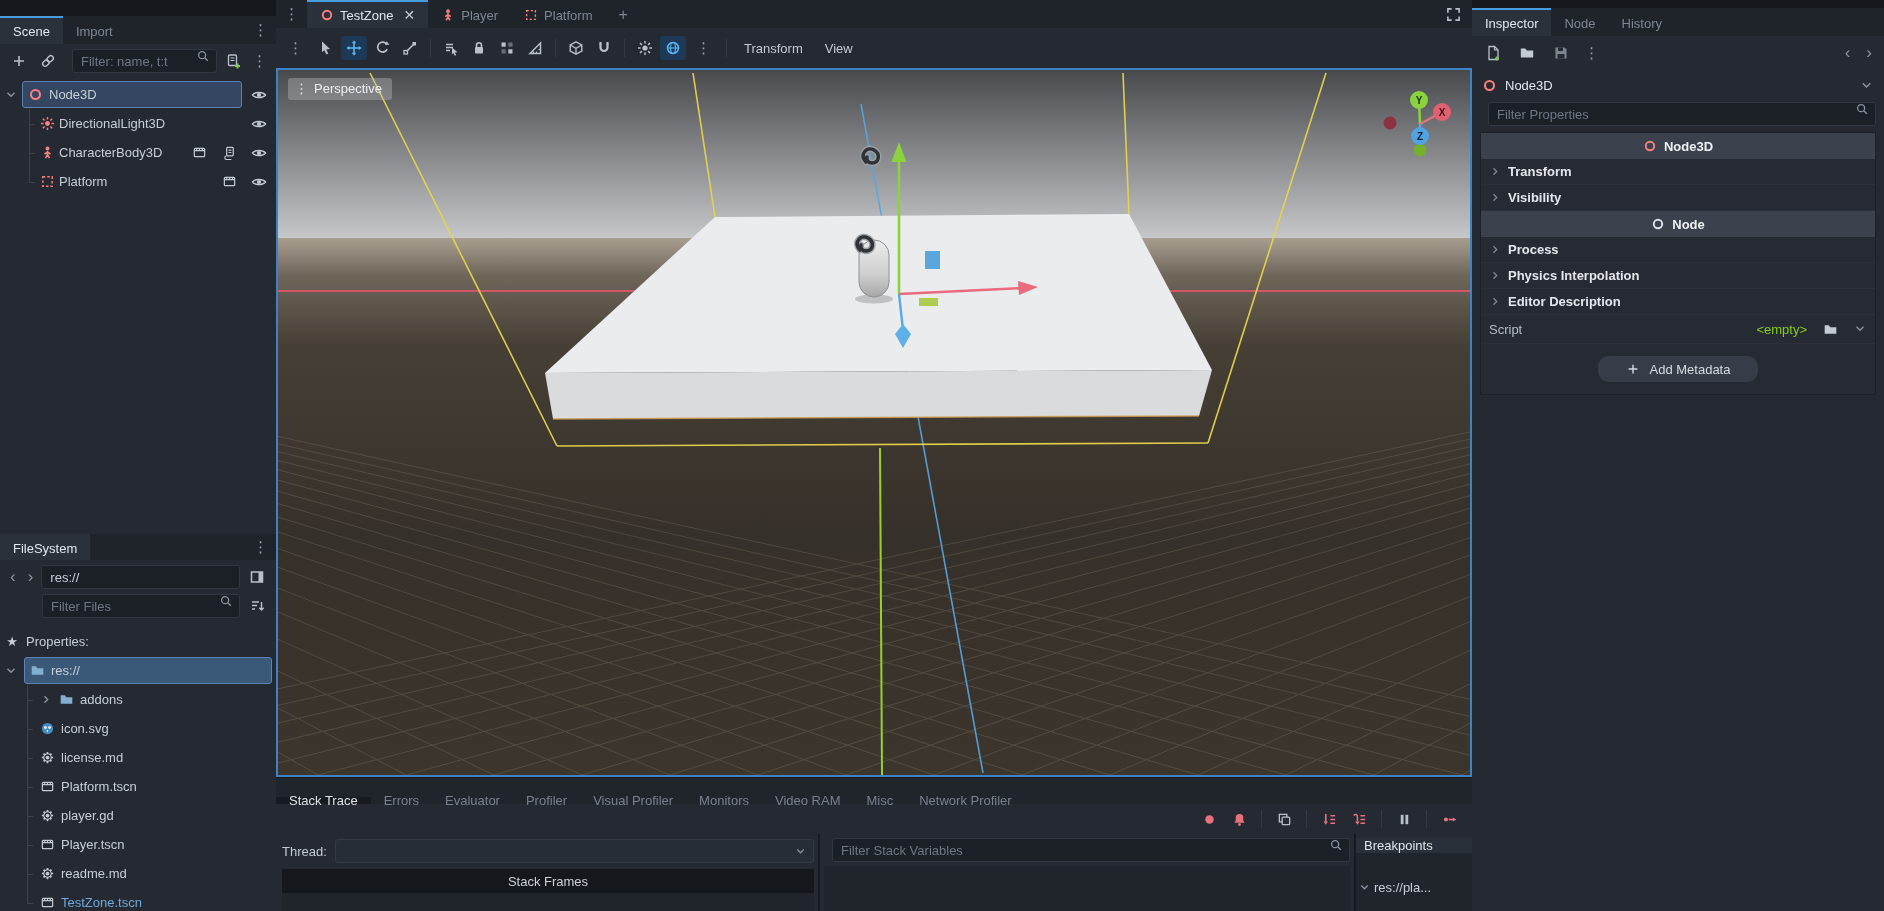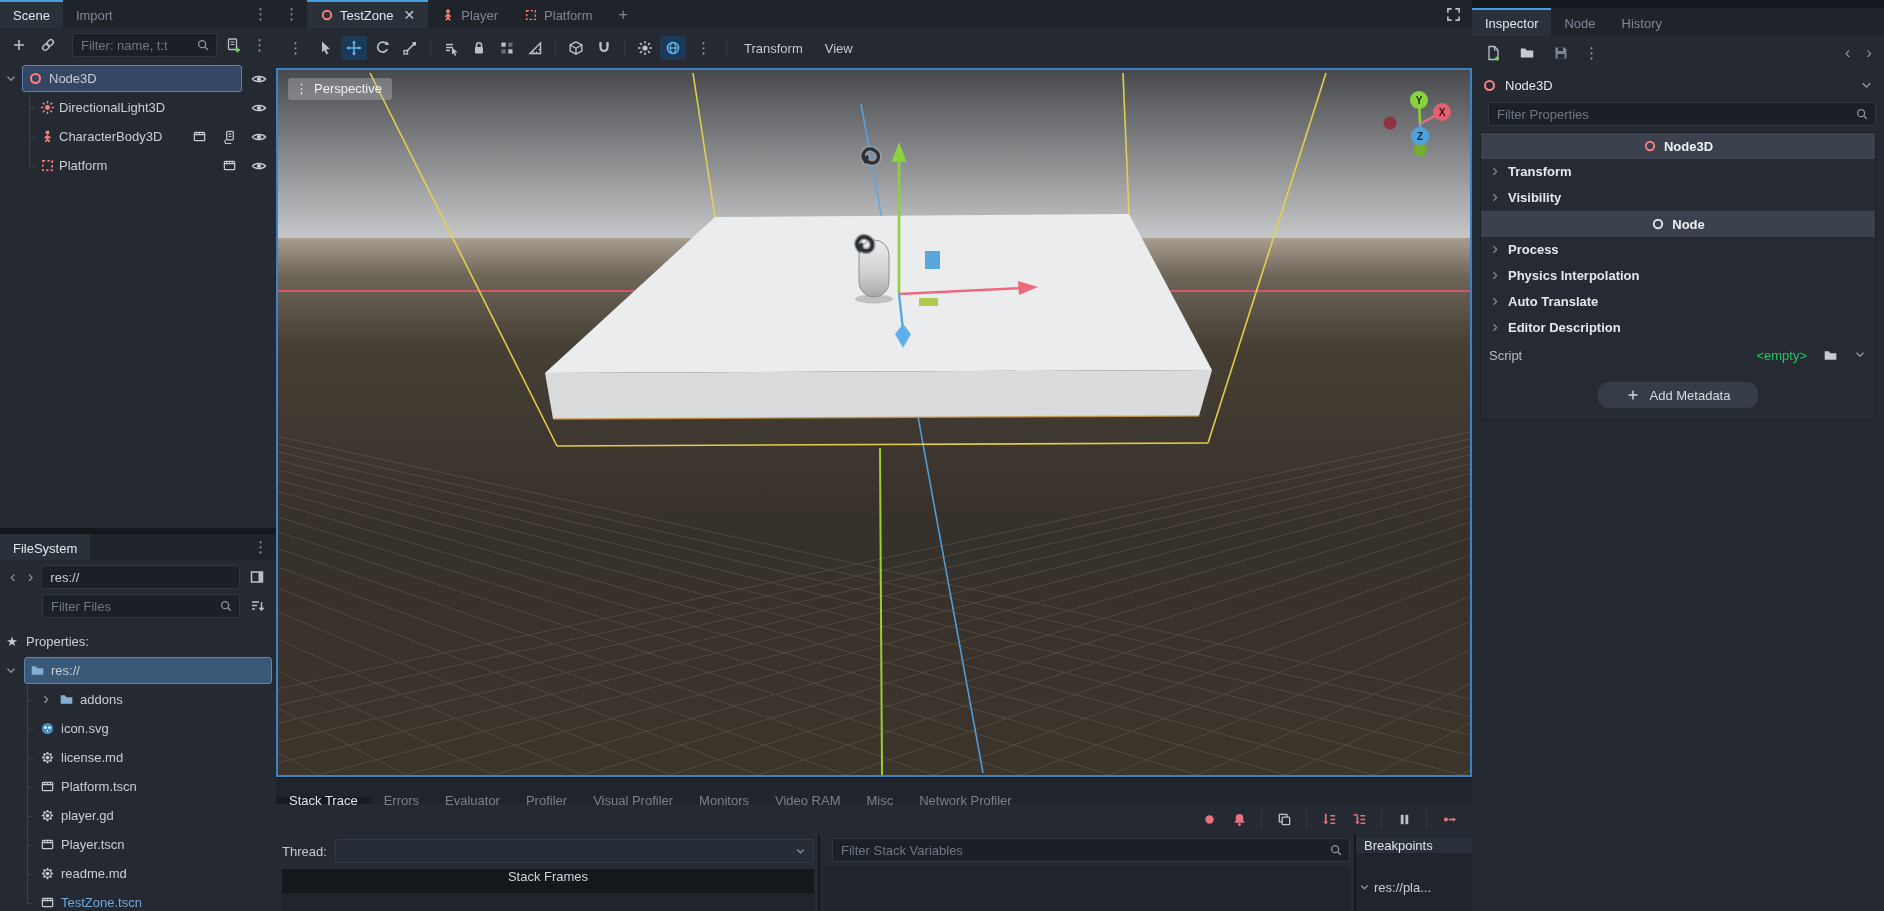--- a/index.html
+++ b/index.html
@@ -11,28 +11,28 @@
   
   .panel-tabs{display:flex;height:28px;background:#1f242b;align-items:stretch;}
   .ptab{display:flex;align-items:center;gap:6px;padding:0 13px;color:#7e8693;border-top:2px solid transparent;box-sizing:border-box;white-space:nowrap;}
   .ptab.active{background:#2b313b;color:#e2e7ec;border-top-color:#479ede;}
   .spacer{flex:1;}
   .dots{color:#99a1ac;font-size:15px;padding:0 8px;display:flex;align-items:center;}
   .ibtn{min-width:26px;height:24px;display:flex;align-items:center;justify-content:center;border-radius:3px;color:#b9c0c9;}
   .ibtn.on{background:#1c3a57;color:#5db6f0;}
   .tinput{background:#1b2027;border:1px solid #313740;border-radius:3px;color:#c7ced6;height:24px;padding:0 8px;font:13px "Liberation Sans",sans-serif;outline:none;box-sizing:border-box;}
   .tinput::placeholder{color:#6f7783;}
-  .search-wrap{position:relative;display:flex;align-items:center;padding-left:8px;}
+  .search-wrap{position:relative;display:flex;align-items:flex-start;padding-left:8px;}
   .search-wrap .mag{position:absolute;right:7px;color:#8b93a0;}
   .sep-v{width:1px;height:18px;background:#343a44;margin:0 5px;}
   .chev{color:#8b93a0;}
   .chev-r{transform:rotate(-90deg);}
 
   
-  .scene-panel{position:absolute;left:0;top:0;width:276px;height:528px;background:#252a32;}
+  .scene-panel{position:absolute;left:0;top:16px;width:276px;height:528px;background:#252a32;}
   .tb{display:flex;align-items:center;gap:3px;padding:5px 6px;}
   .tree{padding:2px 4px;}
   .trow{display:flex;align-items:center;height:29px;gap:4px;}
   .trow .lbl{white-space:nowrap;overflow:hidden;}
   .selbox{display:flex;align-items:center;gap:6px;flex:1;height:27px;border-radius:3px;padding:0 5px;box-sizing:border-box;}
   .selbox.sel{background:#344661;border:1px solid #5d83b4;}
   .guide{width:14px;height:100%;position:relative;flex:0 0 14px;}
   .guide::before{content:'';position:absolute;left:7px;top:0;bottom:0;border-left:1px solid #3b414b;}
   .guide.last::before{bottom:50%;}
   .guide::after{content:'';position:absolute;left:7px;top:50%;width:6px;border-top:1px solid #3b414b;}
@@ -61,21 +61,21 @@
   .dbg{position:absolute;left:0;top:777px;width:1196px;height:134px;background:#252a32;border-top:1px solid #161a1f;}
   .dbg-tabs{display:flex;height:26px;background:#20252c;align-items:stretch;}
   .dtab{display:flex;align-items:center;padding:0 13px;color:#79818e;white-space:nowrap;margin-top:19px;}
   .dtab.active{background:#171b21;color:#dfe4ea;}
   .dbg-tools{display:flex;align-items:center;height:30px;padding:0 10px;justify-content:flex-end;gap:4px;background:#252a32;}
   .c-salmon{color:#e9707d;}
   .dbg-body{display:flex;height:77px;}
   .dbg-col1{width:542px;display:flex;flex-direction:column;padding:4px 4px 0 6px;box-sizing:border-box;}
   .thread-row{display:flex;align-items:center;gap:8px;height:26px;}
   .combo{flex:1;background:#272d36;border:1px solid #343a44;border-radius:3px;height:24px;display:flex;align-items:center;justify-content:flex-end;padding:0 6px;box-sizing:border-box;}
-  .frames-hdr{margin-top:5px;background:#14181d;height:24px;display:flex;justify-content:center;color:#cbd2da;}
+  .frames-hdr{margin-top:5px;background:#14181d;height:24px;display:flex;align-items:center;justify-content:center;color:#cbd2da;}
   .frames-body{flex:1;background:#20252c;}
   .dbg-col2{flex:1;border-left:2px solid #161a1f;border-right:2px solid #161a1f;display:flex;flex-direction:column;padding:4px 4px 0 4px;box-sizing:border-box;}
   .vars-body{flex:1;background:#20252c;margin-top:4px;}
   .dbg-col3{width:116px;display:flex;flex-direction:column;overflow:hidden;}
   .bp-hdr{height:26px;display:flex;align-items:center;padding:0 8px;background:#2a303a;color:#dfe4ea;margin-top:4px;}
   .bp-body{flex:1;background:#20252c;padding:2px 2px;}
   .bp-row{display:flex;align-items:center;gap:3px;height:24px;white-space:nowrap;overflow:hidden;margin-top:20px;}
   .bp-line{padding-left:20px;color:#c3cad2;}
 
   
@@ -934,32 +934,26 @@
       <div class="prow">
         <svg class="ic chev chev-r" width="13" height="13">
             <use href="#i-chev"></use>
           </svg>
         <span>Physics Interpolation</span>
       </div>
       <div class="prow">
         <svg class="ic chev chev-r" width="13" height="13">
             <use href="#i-chev"></use>
           </svg>
-        <span>Auto Translate</span>
-      </div>
-      <div class="prow">
-        <svg class="ic chev chev-r" width="13" height="13">
-            <use href="#i-chev"></use>
-          </svg>
         <span>Editor Description</span>
       </div>
       <div class="script-row">
         <span>Script</span>
         <span class="spacer"></span>
-        <span style="color:#22c55e;">&lt;empty&gt;</span>
+        <span style="color:#84cc16;">&lt;empty&gt;</span>
         <span class="ibtn c-grey" style="min-width:20px;">
             <svg class="ic" width="15" height="15">
               <use href="#i-folder"></use>
             </svg>
           </span>
         <svg class="ic chev" width="14" height="14">
             <use href="#i-chev"></use>
           </svg>
       </div>
       <div class="meta-row">

